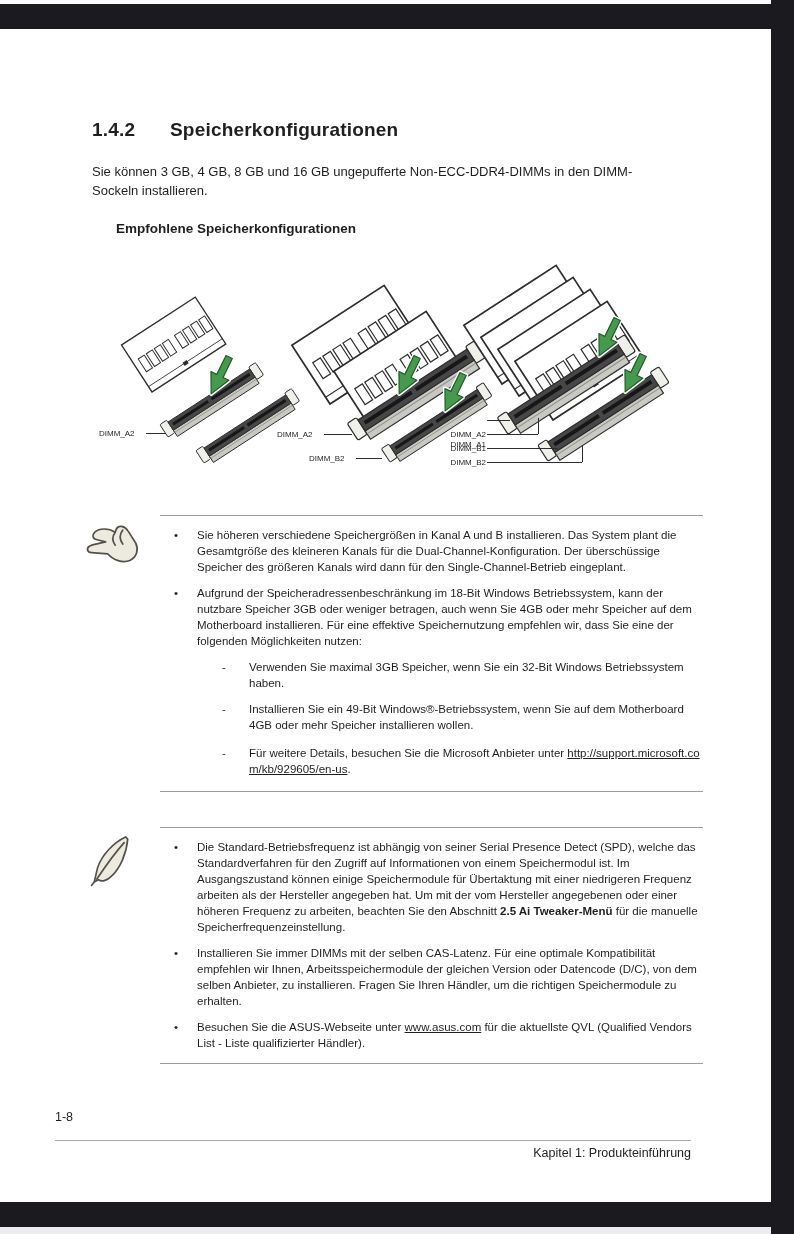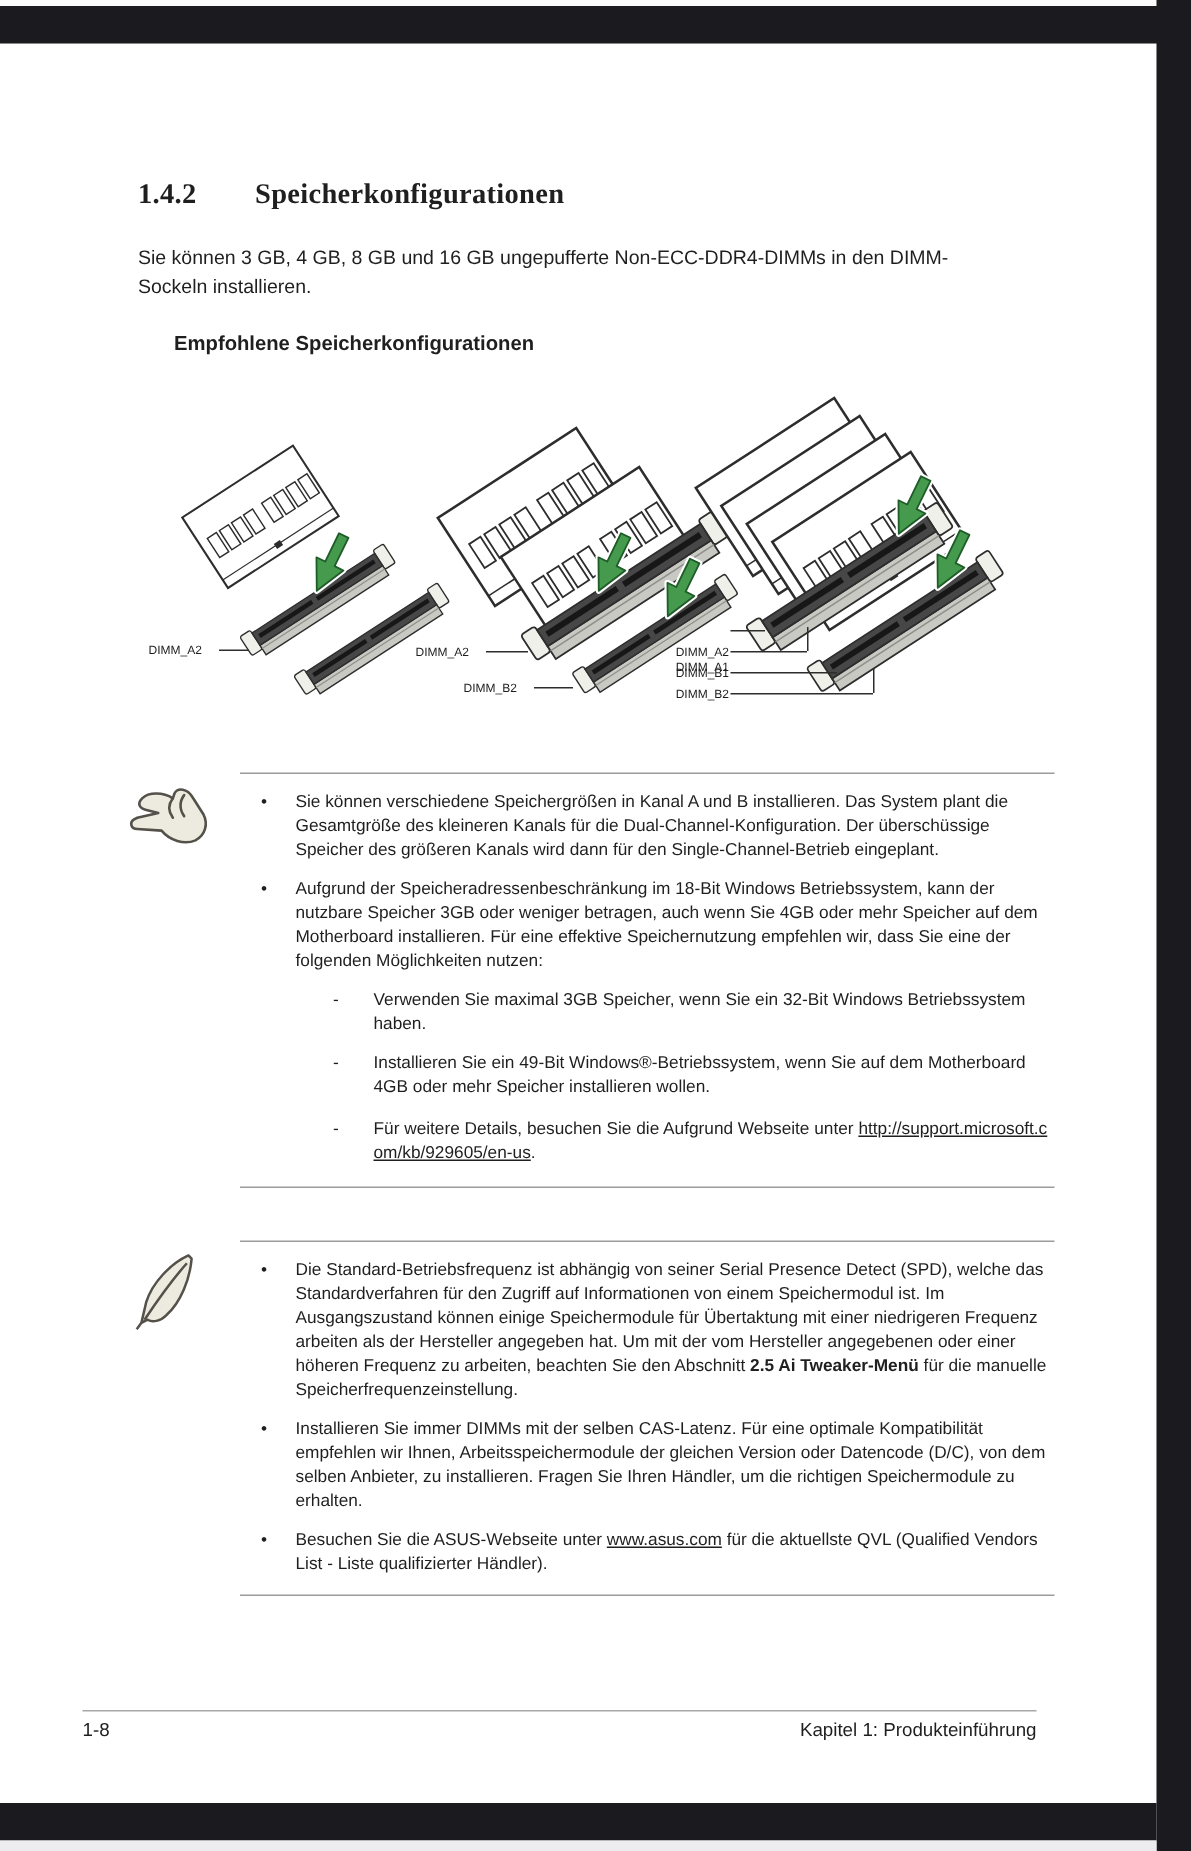--- a/index.html
+++ b/index.html
@@ -32,34 +32,34 @@
           padding:11px 0 8px 0; width:543px; left:160px; }
   .note-row { display:flex; margin-bottom:10px; font-size:11.5px; line-height:16px; }
   .note-row .mk { flex:none; width:37px; padding-left:14px; }
   .note-row.sub { margin-left:62px; }
   .note-row.sub .mk { width:27px; padding-left:0; }
   .note-row .tx { flex:1; }
   .note a { color:inherit; text-decoration:underline; word-break:break-all; }
   .bold { font-weight:bold; }
 
   .footer-rule { left:55px; top:1140px; width:636px; height:1px; background:#a8a8a8; }
-  .footer-left { left:55px; top:1146px; font-size:12.5px; }
+  .footer-left { left:55px; top:1110px; font-size:12.5px; }
   .footer-right { left:391px; top:1146px; width:300px; text-align:right; font-size:12.5px; }
 </style>
 </head>
 <body>
 
 <div class="abs page"></div>
 <div class="abs topstrip"></div>
 <div class="abs bar top"></div>
 <div class="abs bar right"></div>
 <div class="abs bar bottom"></div>
 <div class="abs bottomstrip"></div>
 
-<div class="abs" style="left:92px; top:119px;font-family:Liberation Serif, serif;">
+<div class="abs" style="left:92px; top:119px;">
   <span class="h1 h1num">1.4.2</span><span class="h1">Speicherkonfigurationen</span>
 </div>
 
 <div class="abs intro" style="left:92px; top:162px;">Sie können 3 GB, 4 GB, 8 GB und 16 GB ungepufferte Non-ECC-DDR4-DIMMs in den DIMM-Sockeln installieren.</div>
 
 <div class="abs h2" style="left:92px; top:221px;margin-left:24px;">Empfohlene Speicherkonfigurationen</div>
 
 <svg class="abs diagram-svg" viewBox="0 0 794 1234">
   <defs>
     <g id="sym-socket">
@@ -145,37 +145,37 @@
       <path d="M5,25 C2,27 3,31 7,31 L22,32 C27,38 36,41 43,38 C49,35 51,28 48,22 L41,11 C38,6 32,5 30,9 L29,12 C23,8 14,8 10,12 C7,15 8,18 12,19 L20,21 L7,24 Z"></path>
       <path d="M29,12 C26,16 26,20 29,24" fill="none"></path>
       <path d="M36,10 C33,14 33,19 36,23" fill="none"></path>
     </g>
   </svg>
 </div>
 
 <div class="abs note" style="top:515px;">
   <div class="note-row">
     <span class="mk">•</span>
-    <div class="tx">Sie können verschiedene Speichergrößen in Kanal A und B installieren. Das System plant die Gesamtgröße des kleineren Kanals für die Dual-Channel-Konfiguration. Der überschüssige Speicher des größeren Kanals wird dann für den Single-Channel-Betrieb eingeplant.</div>
+    <div class="tx">Sie höheren verschiedene Speichergrößen in Kanal A und B installieren. Das System plant die Gesamtgröße des kleineren Kanals für die Dual-Channel-Konfiguration. Der überschüssige Speicher des größeren Kanals wird dann für den Single-Channel-Betrieb eingeplant.</div>
   </div>
   <div class="note-row">
     <span class="mk">•</span>
     <div class="tx">Aufgrund der Speicheradressenbeschränkung im 18-Bit Windows Betriebssystem, kann der nutzbare Speicher 3GB oder weniger betragen, auch wenn Sie 4GB oder mehr Speicher auf dem Motherboard installieren. Für eine effektive Speichernutzung empfehlen wir, dass Sie eine der folgenden Möglichkeiten nutzen:</div>
   </div>
   <div class="note-row sub">
     <span class="mk">-</span>
     <div class="tx">Verwenden Sie maximal 3GB Speicher, wenn Sie ein 32-Bit Windows Betriebssystem haben.</div>
   </div>
   <div class="note-row sub">
     <span class="mk">-</span>
     <div class="tx">Installieren Sie ein 49-Bit Windows®-Betriebssystem, wenn Sie auf dem Motherboard 4GB oder mehr Speicher installieren wollen.</div>
   </div>
   <div class="note-row sub" style="margin-top:12px; margin-bottom:6px;">
     <span class="mk">-</span>
-    <div class="tx"><span>Für weitere Details, besuchen Sie die Aufgrund Webseite unter </span><a href="#">http://support.microsoft.com/kb/929605/en-us</a><span>.</span></div>
+    <div class="tx"><span>Für weitere Details, besuchen Sie die Microsoft Anbieter unter </span><a href="#">http://support.microsoft.com/kb/929605/en-us</a><span>.</span></div>
   </div>
 </div>
 
 <div class="abs" style="left:88px; top:833px; width:46px; height:56px;">
   <svg viewBox="0 0 44 52" width="46" height="56">
     <g stroke="#54504a" stroke-width="1.6" fill="#edebe0" stroke-linejoin="round">
       <path d="M36,3 C25,8 13,20 9,33 L6,46 L10,44 C13,46 18,45 22,41 C31,33 37,18 38,5 Z"></path>
       <path d="M8,44 C16,32 26,18 35,8" fill="none"></path>
     </g>
     <path d="M6,46 L3,50" stroke="#54504a" stroke-width="1.6"></path>

